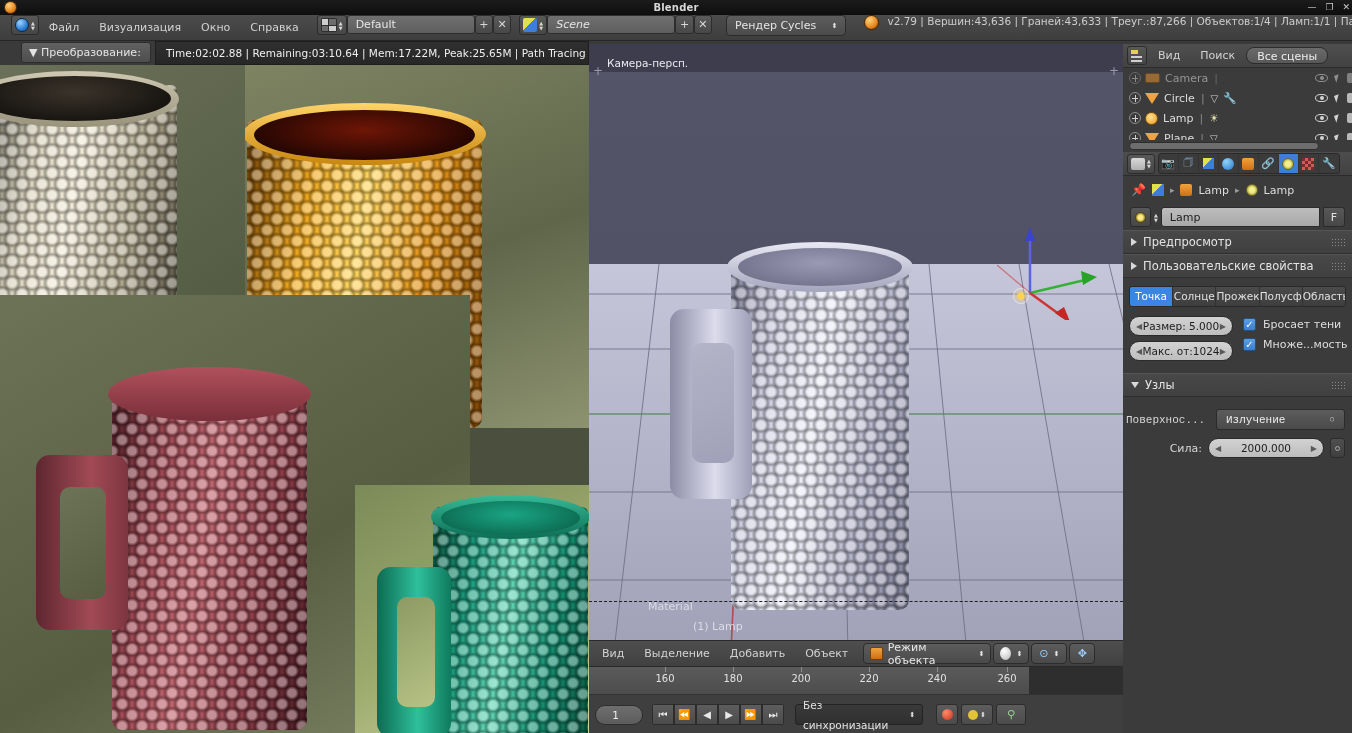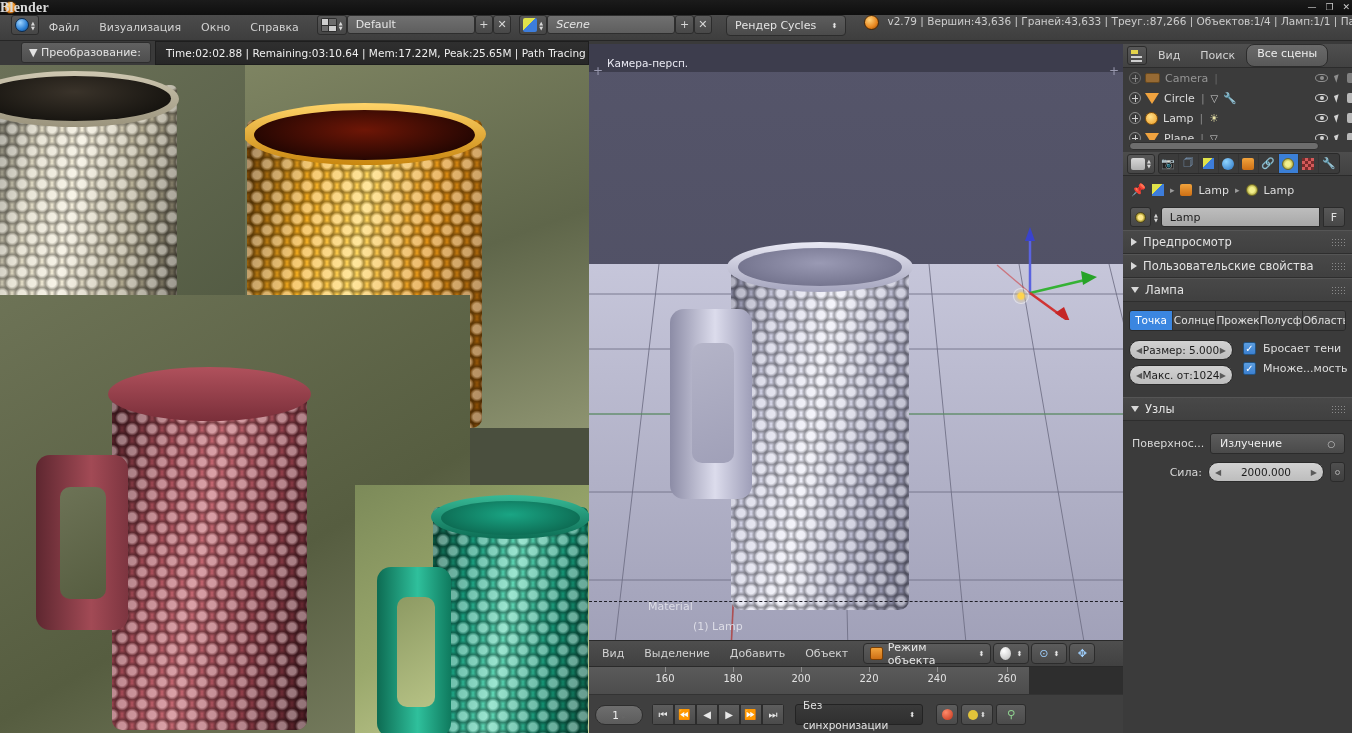--- a/index.html
+++ b/index.html
@@ -3,22 +3,22 @@
 <meta charset="utf-8">
 <style>
   * { box-sizing: border-box; margin:0; padding:0; }
   html,body { width:1352px; height:733px; overflow:hidden; background:#2b2b2b;
     font-family:"DejaVu Sans","Liberation Sans",sans-serif; }
   .app { position:relative; width:1352px; height:733px; background:#303030; }
 
   
   .titlebar { position:absolute; left:0; top:0; width:1352px; height:15px;
     background:linear-gradient(#1b1b1b,#0e0e0e); }
-  .titlebar .tl-title { position:absolute; left:0; right:0; top:0; text-align:left;
-    font-size:14px; font-weight:bold; color:#d8d8d8; line-height:15px; letter-spacing:.2px;font-family:Liberation Serif, serif;}
+  .titlebar .tl-title { position:absolute; left:0; right:0; top:0; text-align:center;
+    font-size:10px; font-weight:bold; color:#d8d8d8; line-height:15px; letter-spacing:.2px;}
   .winbtns { position:absolute; right:2px; top:0; height:15px; display:flex; align-items:center; gap:9px; }
   .winbtns span { color:#cfcfcf; font-size:9px; line-height:9px; }
   .tl-logo { position:absolute; left:4px; top:1px; width:13px; height:13px; border-radius:50%;
     background:radial-gradient(circle at 35% 30%,#ffd27a,#e8861f 60%,#9a4c05);
     border:1px solid #5a3206; }
 
   
   .menubar { position:absolute; left:0; top:15px; width:1352px; height:26px;
     background:linear-gradient(#4b4b4b,#3e3e3e); border-bottom:1px solid #262626;
     display:flex; align-items:flex-start; padding-left:11px; }
@@ -131,21 +131,21 @@
   .outliner { position:absolute; left:1123px; top:44px; width:229px; height:108px;
     background:#3b3b3b; }
   .ol-header { height:24px; background:linear-gradient(#4f4f4f,#424242); border-bottom:1px solid #2c2c2c;
     display:flex; align-items:center; gap:2px; padding-left:4px; }
   .ol-header .mitem { font-size:11px; color:#d2d2d2; padding:0 9px; }
   .ol-ico { width:20px; height:19px; background:linear-gradient(#585858,#474747);
     border:1px solid #2c2c2c; border-radius:3px; position:relative; }
   .ol-ico:before { content:""; position:absolute; left:3px; top:3px; width:7px; height:4px; background:#e3d24a; }
   .ol-ico:after { content:""; position:absolute; left:3px; top:9px; width:11px; height:2px;
     background:#cfcfcf; box-shadow:0 4px 0 #cfcfcf; }
-  .scenes-dd { height:23px; background:linear-gradient(#6a6a6a,#585858); border:1px solid #2c2c2c;
+  .scenes-dd { height:17px; background:linear-gradient(#6a6a6a,#585858); border:1px solid #2c2c2c;
     border-radius:8px; color:#ededed; font-size:11px; line-height:18px; padding:0 10px; }
   .ol-rows { position:absolute; left:0; top:24px; width:243px; height:72px; overflow:hidden; }
   .ol-row { height:20px; display:flex; align-items:center; padding-left:6px; font-size:11px; color:#dcdcdc; }
   .ol-expand { width:12px; height:12px; border-radius:50%; border:1px solid #8d8d8d;
     position:relative; flex:none; margin-right:4px; }
   .ol-expand:before { content:""; position:absolute; left:2px; top:5px; width:6px; height:1px; background:#cfcfcf; }
   .ol-expand:after { content:""; position:absolute; left:5px; top:2px; width:1px; height:7px; background:#cfcfcf; }
   .tri-ico { width:0; height:0; border-left:7px solid transparent; border-right:7px solid transparent;
     border-top:11px solid #f0a33f; flex:none; margin-right:5px; }
   .bulb-ico { width:13px; height:13px; border-radius:50%;
@@ -629,25 +629,20 @@
       <span>Предпросмотр</span>
       <span class="grip"></span>
     </div>
 
     <div class="panel-head">
       <span class="tri closed"></span>
       <span>Пользовательские свойства</span>
       <span class="grip"></span>
     </div>
 
-    <div class="panel-head">
-      <span class="tri open"></span>
-      <span>Лампа</span>
-      <span class="grip"></span>
-    </div>
 
     <div class="lamp-types">
       <div class="ltype active">Точка</div>
       <div class="ltype">Солнце</div>
       <div class="ltype">Прожек</div>
       <div class="ltype">Полусф</div>
       <div class="ltype" style="border-right:none;">Область</div>
     </div>
 
     <div style="display:flex; gap:10px; margin:9px 6px 0 6px;">
@@ -674,21 +669,21 @@
         </div>
       </div>
     </div>
 
     <div class="panel-head" style="margin-top:12px;">
       <span class="tri open"></span>
       <span>Узлы</span>
       <span class="grip"></span>
     </div>
 
-    <div style="display:flex; align-items:center; gap:6px; margin:12px 7px 0 9px;">
+    <div style="display:flex; align-items:center; gap:18px; margin:12px 7px 0 3px;font-family:Liberation Mono, monospace;">
       <span class="lbl" style="width:72px; text-align:right;">Поверхнос...</span>
       <div class="enum-dd" style="flex:1;">
         <span>Излучение</span>
         <span style="font-size:9px;color:#c9c9c9;">○</span>
       </div>
     </div>
 
 
     <div style="display:flex; align-items:center; gap:6px; margin:8px 7px 0 7px;">
       <span class="lbl" style="width:72px; text-align:right;">Сила:</span>

